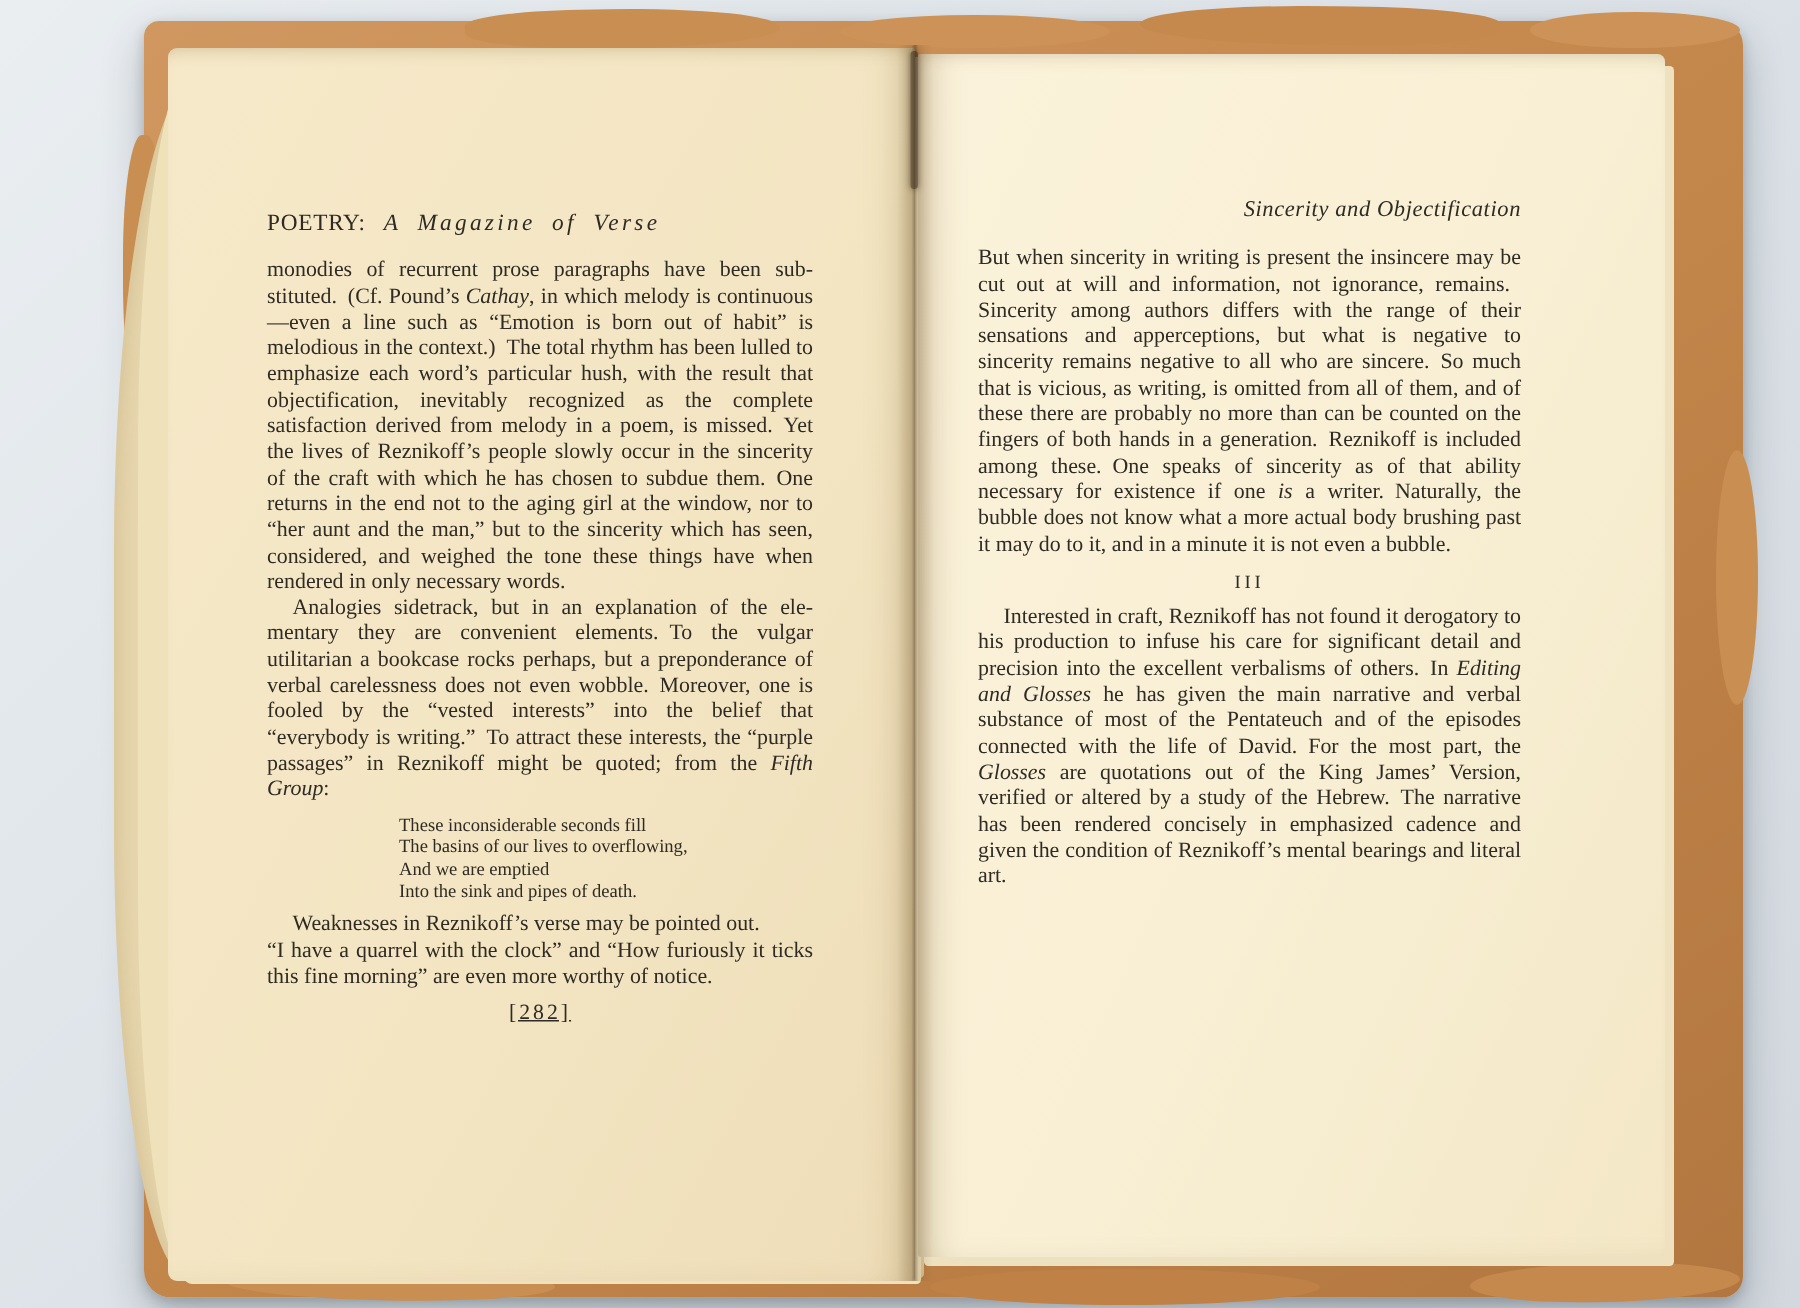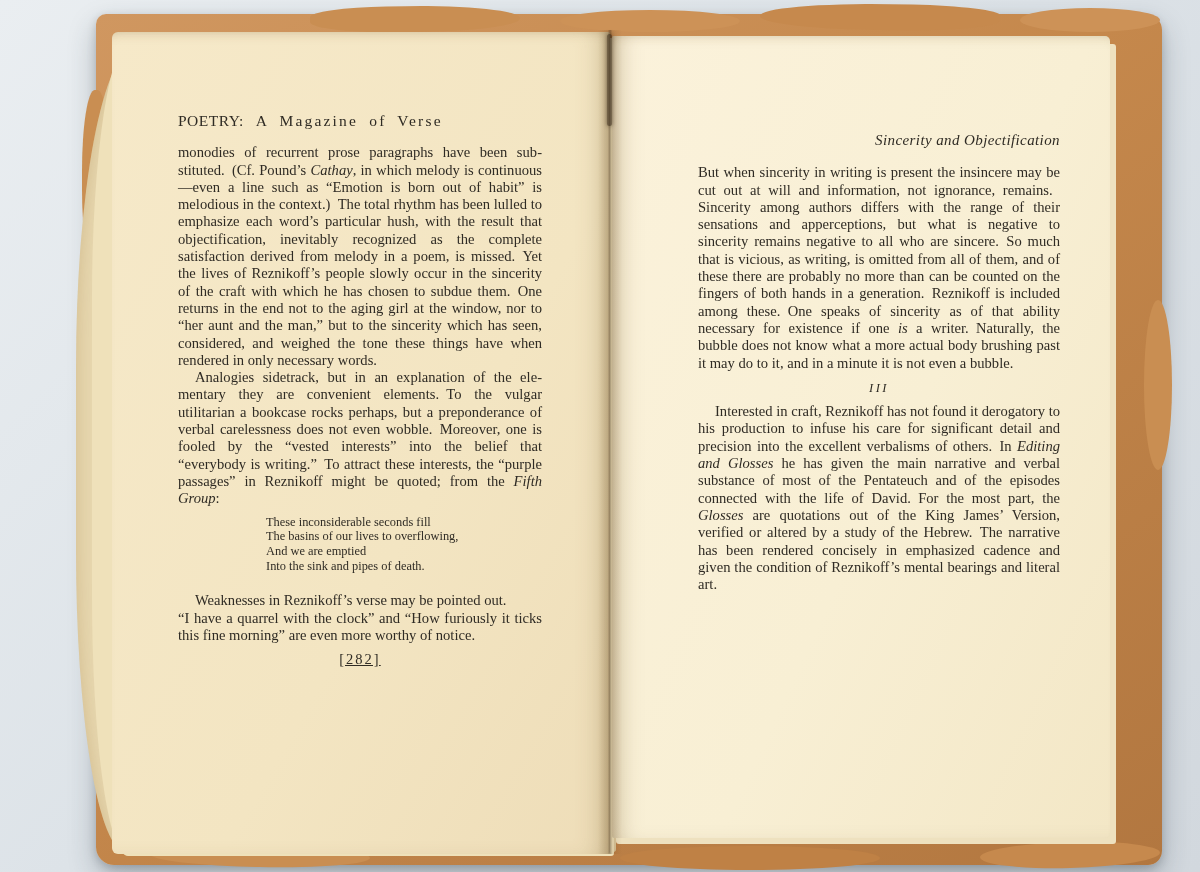--- a/index.html
+++ b/index.html
@@ -63,29 +63,29 @@
     position:absolute; left:598px; top:30px; width:24px; height:824px; z-index:6;
     background:linear-gradient(90deg, rgba(100,70,30,0) 0%, rgba(100,70,30,.18) 40%, rgba(50,32,12,.4) 50%, rgba(100,70,30,.15) 60%, rgba(100,70,30,0) 100%);
   }
   .gutter-notch{
     position:absolute; left:607px; top:34px; width:5px; height:92px; z-index:6;
     background:rgba(35,22,8,.5); border-radius:3px; box-shadow:0 0 4px rgba(35,22,8,.5);
   }
   
   .textcol{position:absolute; z-index:7; font-size:14.6px; line-height:17.3px;}
   .text-left{left:178px; top:112px; width:364px;}
-  .text-right{left:698px; top:132px; width:362px;}
+  .text-right{left:652px; top:132px; width:362px;}
   .runhead-left{display:flex; align-items:baseline; gap:12px; font-size:15.5px; margin-bottom:15px; white-space:nowrap;}
   .runhead-left .journal{letter-spacing:.5px;}
-  .runhead-left .jtitle{letter-spacing:2.2px; word-spacing:5px;}
+  .runhead-left .jtitle{font-style:italic; letter-spacing:2.2px; word-spacing:5px;margin-top:28px;}
   .runhead-right{text-align:right; font-style:italic; font-size:15px; letter-spacing:.4px; margin-bottom:15px; white-space:nowrap;}
   p.body{ text-align:justify; hyphens:manual; -webkit-hyphens:manual;}
   p.indent{text-indent:17px;}
-  .poem{margin:7px 0 19px 88px; font-size:12.4px; line-height:14.7px;}
-  .section-num{text-align:center; font-size:12.5px; letter-spacing:2.5px; margin:8px 0 6px;font-style:italic;}
+  .poem{margin:7px 0 7px 88px; font-size:12.4px; line-height:14.7px;}
+  .section-num{text-align:center; font-size:12.5px; letter-spacing:2.5px; margin:8px 0 6px;}
   .pageno{text-align:center; margin-top:7px; letter-spacing:2px; font-size:14.5px;text-decoration:underline;}
   em{}
 </style>
 </head>
 <body>
 
 <div class="cover"></div>
 <div class="deckle d1"></div>
 <div class="deckle d2"></div>
 <div class="deckle d3"></div>

